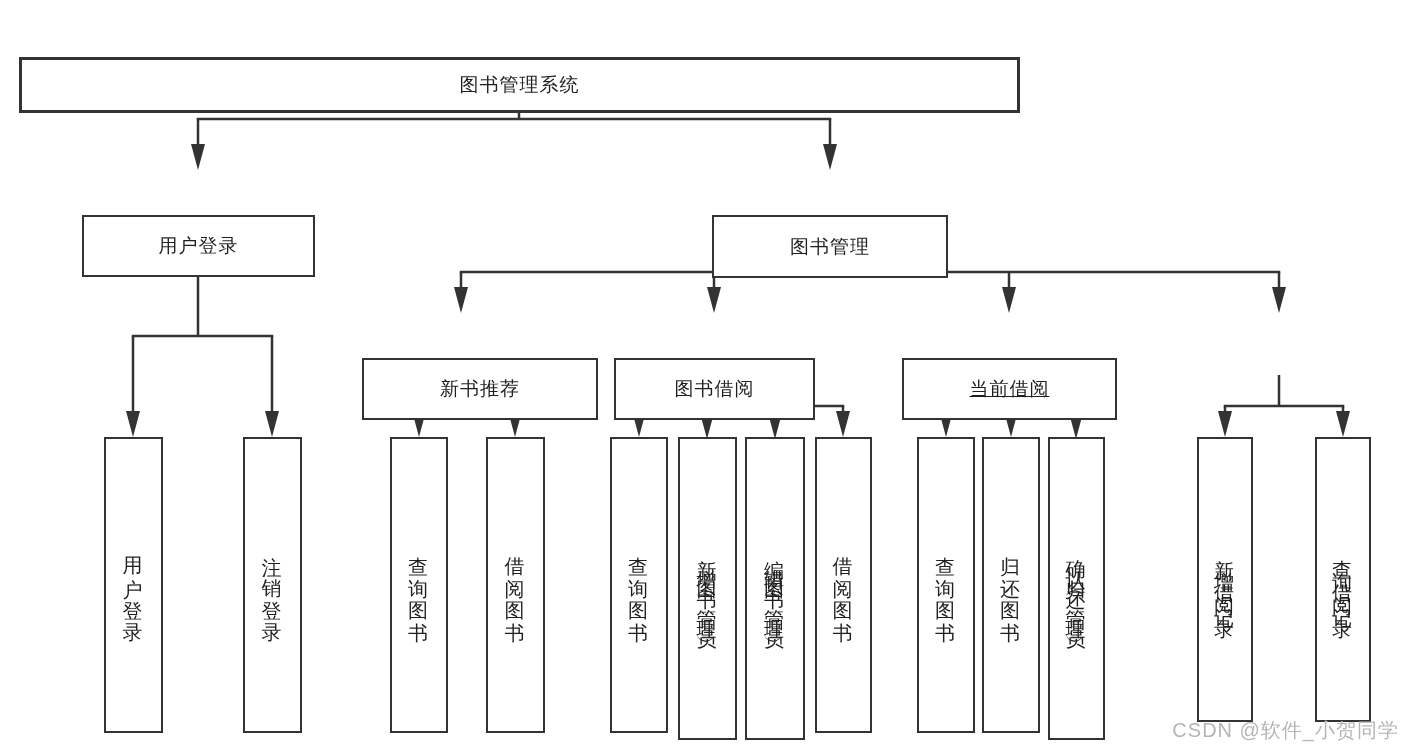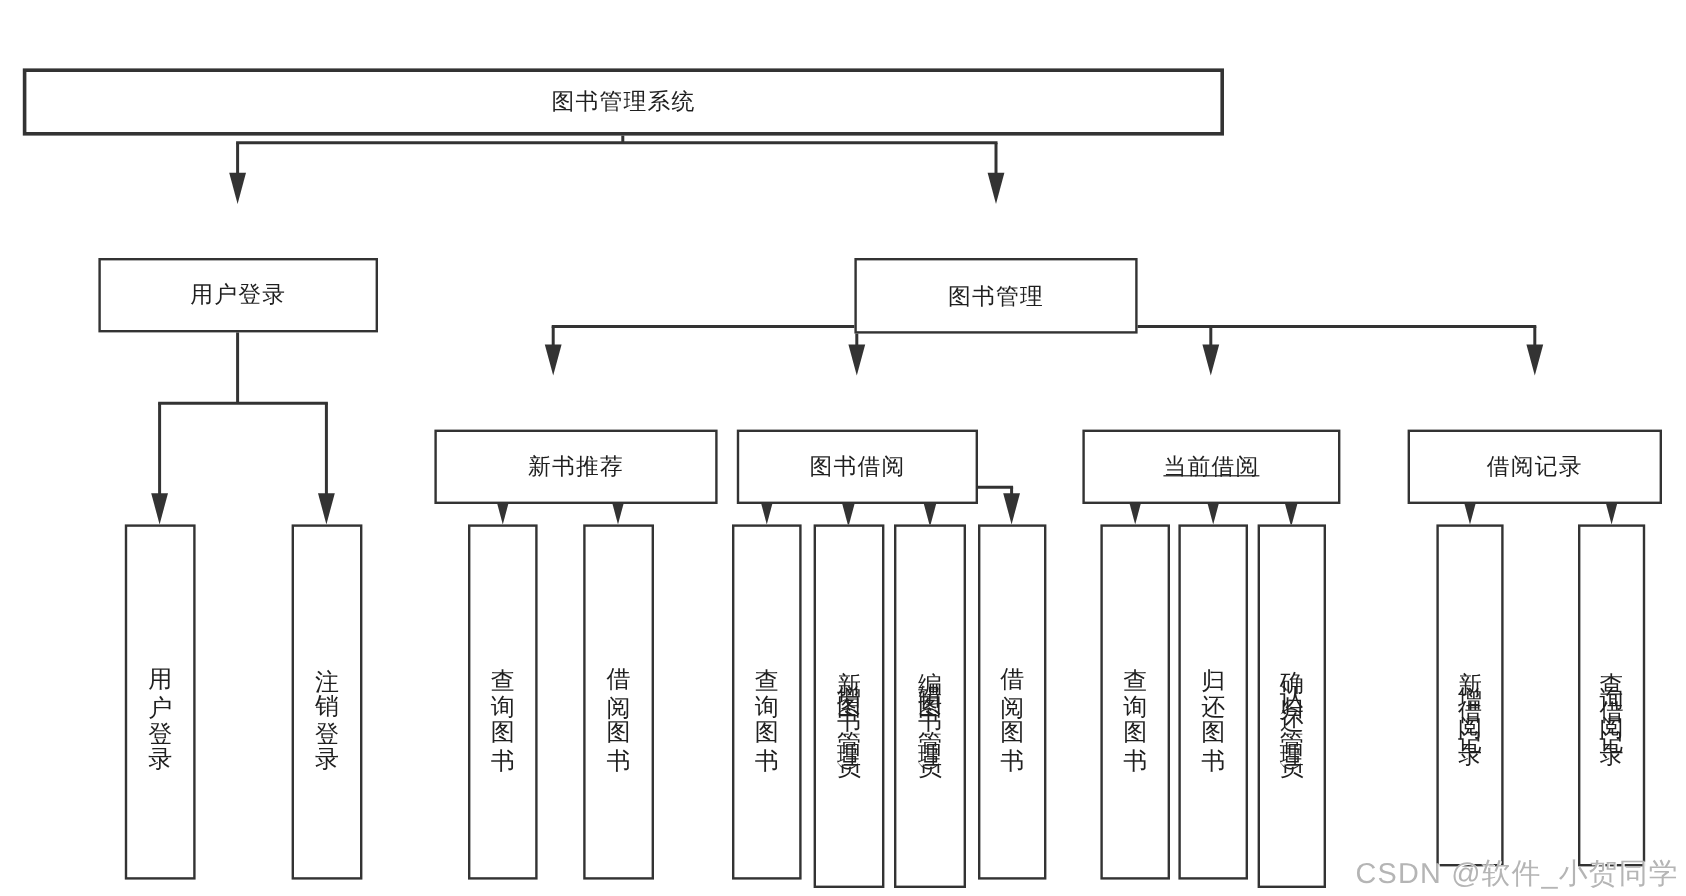--- a/index.html
+++ b/index.html
@@ -36,21 +36,21 @@
   .chars9 { letter-spacing: 10px; }
   svg.connectors {
     position: absolute;
     left: 0; top: 0;
     z-index: 1;
   }
   .watermark {
     position: absolute;
     right: 6px;
     bottom: 3px;
-    font-size: 24px;
+    font-size: 20px;
     color: #b5b5b5;
     text-shadow: 1px 1px 0 #ffffff;
     letter-spacing: 1px;
     z-index: 3;
     white-space: nowrap;
     margin-left: 44px;
   }
 </style>
 </head>
 <body>
@@ -113,21 +113,20 @@
     </svg>
 
   <div class="box h-box root-box" style="left:19px; top:12px; width:1001px; height:56px;">图书管理系统</div>
 
   <div class="box h-box l2-box" style="left:82px; top:170px; width:233px; height:62px;">用户登录</div>
   <div class="box h-box l2-box" style="left:712px; top:170px; width:236px; height:63px;">图书管理</div>
 
   <div class="box h-box l3-box" style="left:362px; top:313px; width:236px; height:62px;">新书推荐</div>
   <div class="box h-box l3-box" style="left:614px; top:313px; width:201px; height:62px;">图书借阅</div>
   <div class="box h-box l3-box" style="left:902px; top:313px; width:215px; height:62px;text-decoration:underline;">当前借阅</div>
-  <div class="box h-box l3-box" style="left:1173px; top:313px; width:212px; height:62px;">借阅记录</div>
 
   <div class="box v-box chars4" style="left:104px; top:437px; width:59px; height:296px;">用户登录</div>
   <div class="box v-box chars4" style="left:243px; top:437px; width:59px; height:296px;">注销登录</div>
 
   <div class="box v-box chars4" style="left:390px; top:437px; width:58px; height:296px;">查询图书</div>
   <div class="box v-box chars4" style="left:486px; top:437px; width:59px; height:296px;">借阅图书</div>
 
   <div class="box v-box chars4" style="left:610px; top:437px; width:58px; height:296px;">查询图书</div>
   <div class="box v-box chars9" style="left:678px; top:437px; width:59px; height:303px;">新增图书（管理员）</div>
   <div class="box v-box chars9" style="left:745px; top:437px; width:60px; height:303px;">编辑图书（管理员）</div>

